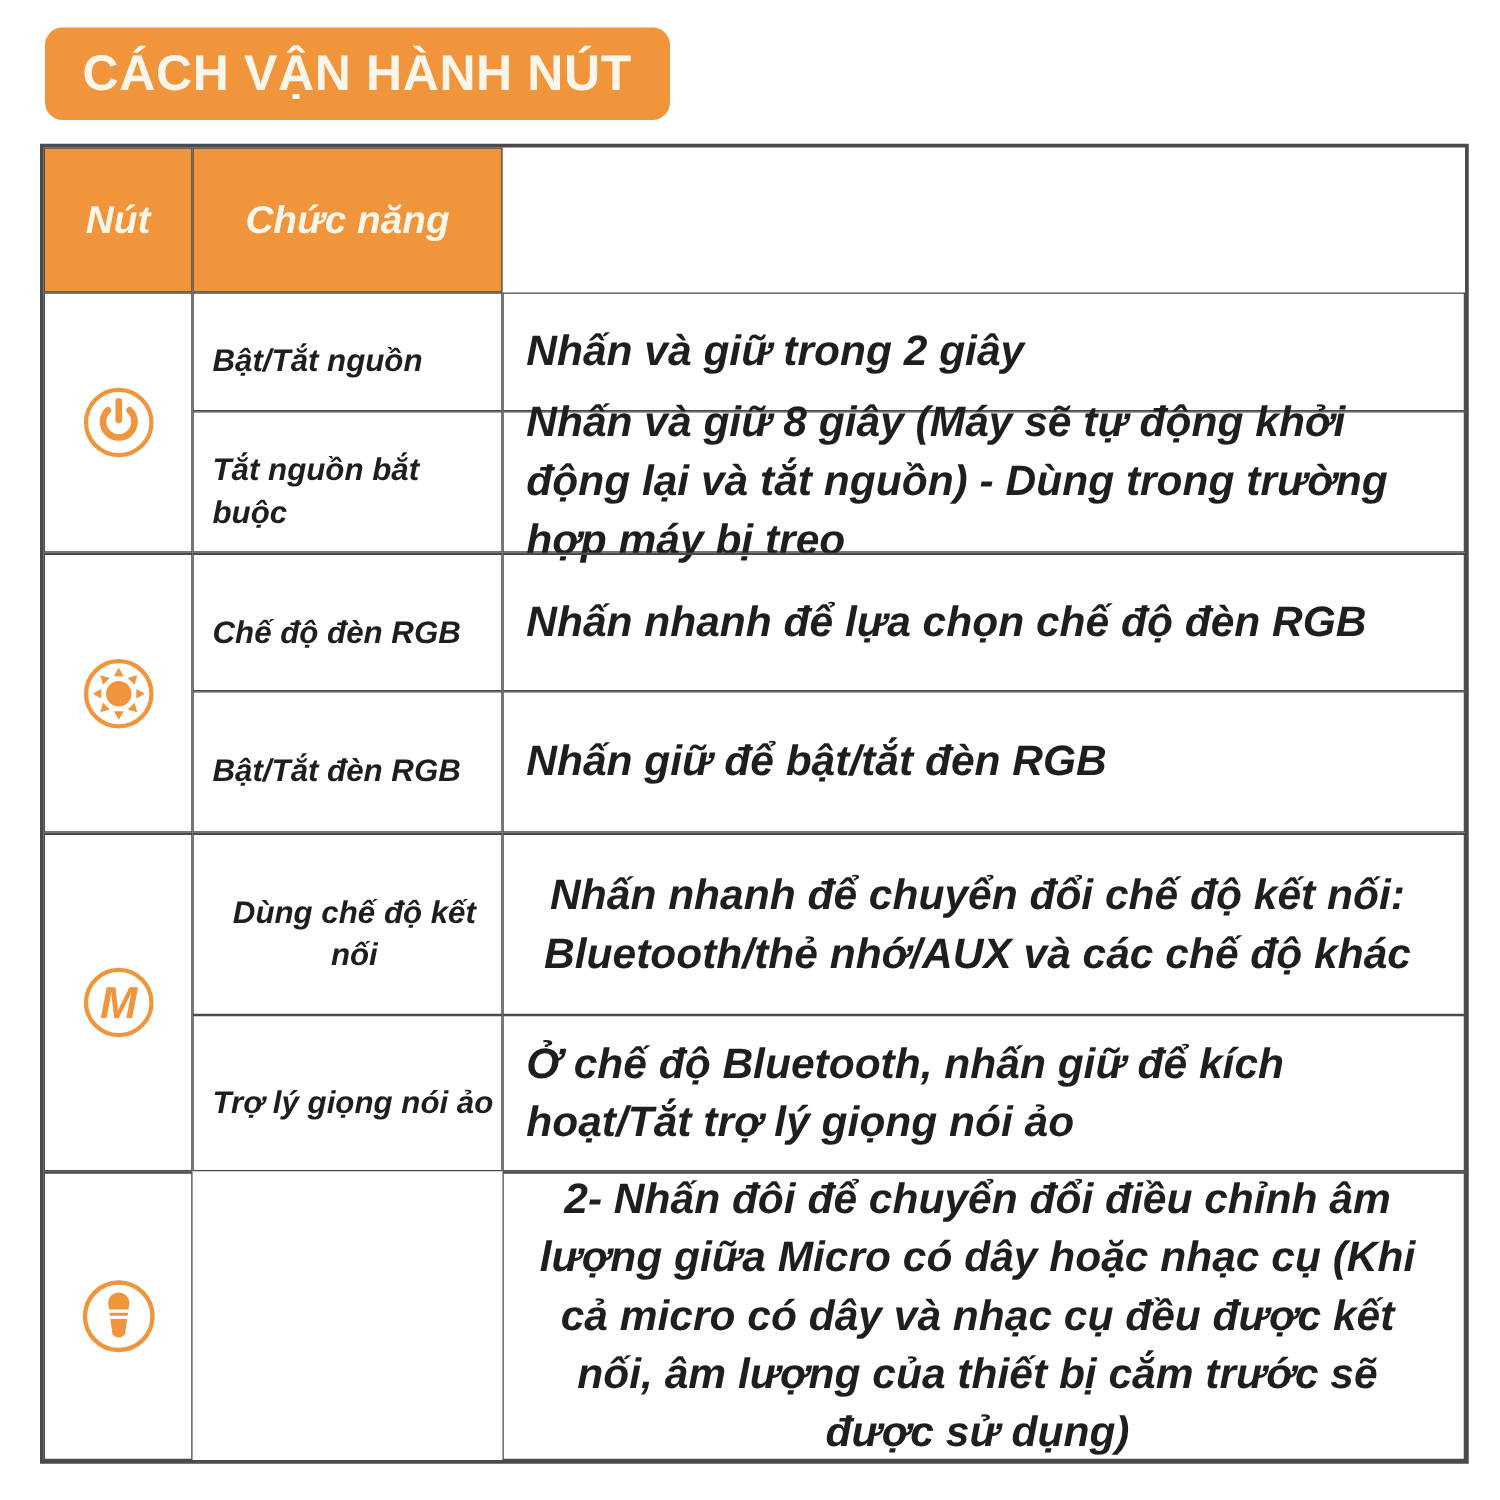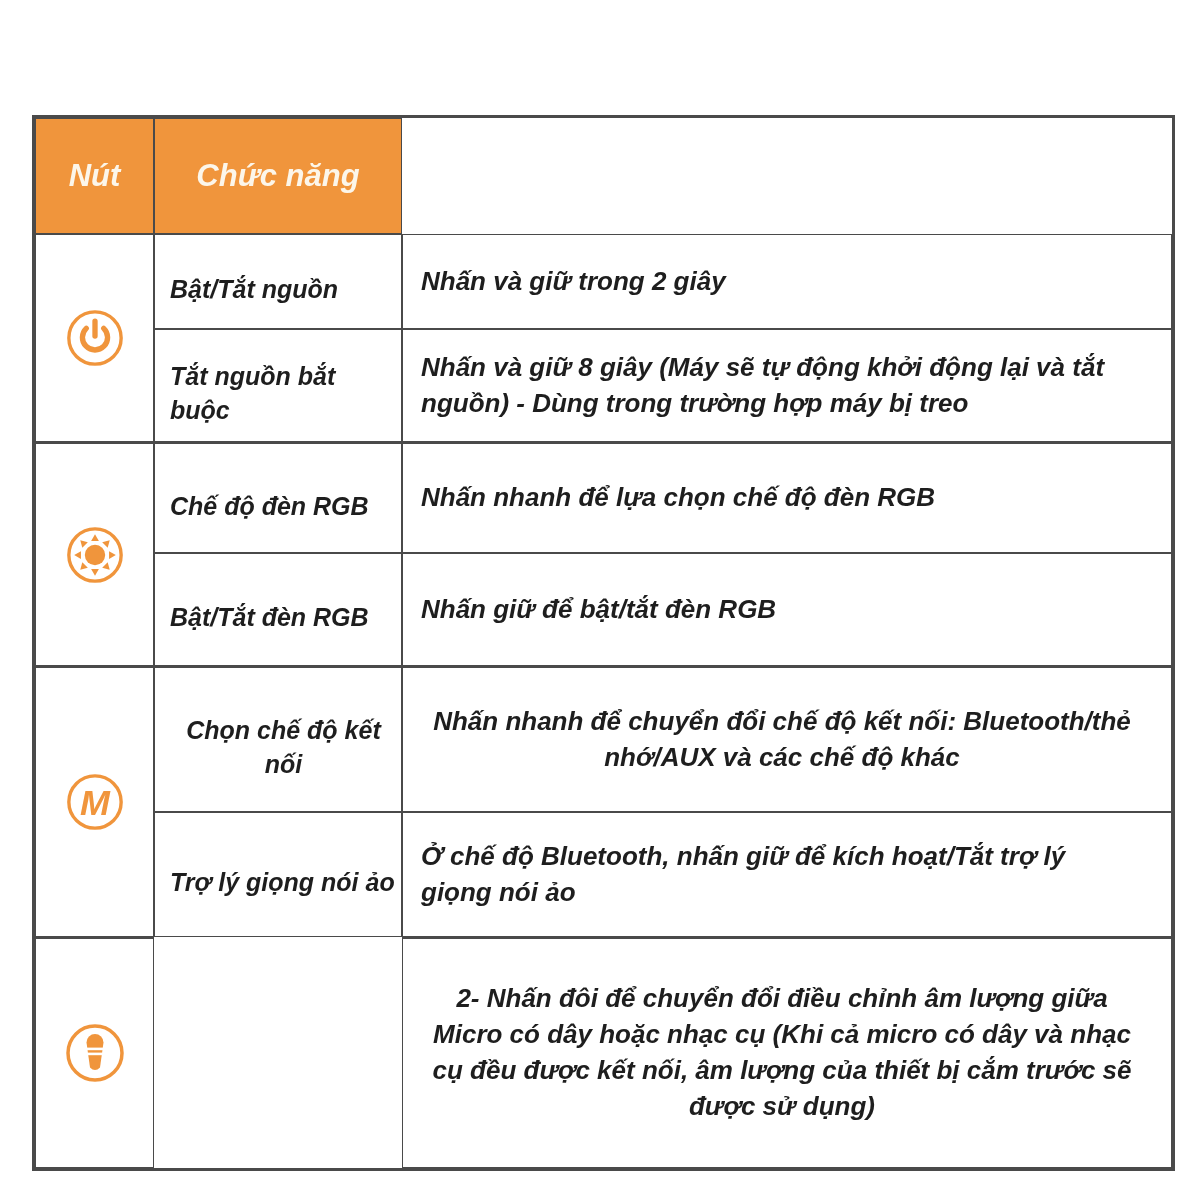--- a/index.html
+++ b/index.html
@@ -55,41 +55,44 @@
 
   .icon-cell{justify-content:center;color:var(--accent);}
   .icon-cell svg{display:block;}
 
   .fn{
     padding:25px 4px 8px 15px;
     font-weight:700;font-size:25px;line-height:1.35;
   }
   .op{
     padding:10px 28px 10px 18px;
-    font-weight:700;font-size:26px;line-height:1.38;
+    font-weight:700;font-size:34px;line-height:1.38;
     flex-direction:column;align-items:flex-start;justify-content:center;
   }
   .op p{margin:0;}
   .op p + p{margin-top:3px;}
 
   
   .a-h1{grid-area:1/1/2/2}.a-h2{grid-area:1/2/2/3}.a-h3{grid-area:1/3/2/4}
   .a-i1{grid-area:2/1/4/2}.a-f1{grid-area:2/2/3/3}.a-o1{grid-area:2/3/3/4}
   .a-f2{grid-area:3/2/4/3}.a-o2{grid-area:3/3/4/4}
   .a-i2{grid-area:4/1/6/2}.a-f3{grid-area:4/2/5/3}.a-o3{grid-area:4/3/5/4}
   .a-f4{grid-area:5/2/6/3}.a-o4{grid-area:5/3/6/4}
   .a-i3{grid-area:6/1/8/2}.a-f5{grid-area:6/2/7/3}.a-o5{grid-area:6/3/7/4}
   .a-f6{grid-area:7/2/8/3}.a-o6{grid-area:7/3/8/4}
   .a-i4{grid-area:8/1/9/2}.a-f7{grid-area:8/2/9/3}.a-o7{grid-area:8/3/9/4}
 </style>
 </head>
 <body>
 
 <div class="canvas">
 
+  <div class="title-badge">
+    <span>CÁCH VẬN HÀNH NÚT</span>
+  </div>
 
   <div class="tbl">
 
     <div class="cell th a-h1">Nút</div>
     <div class="cell th a-h2">Chức năng</div>
 
     <div class="cell icon-cell a-i1">
       <svg width="62" height="62" viewBox="0 0 64 64">
         <circle cx="32" cy="32" r="27" fill="none" stroke="currentColor" stroke-width="3.5"></circle>
         <path d="M23 22 a13 13 0 1 0 18 0" fill="none" stroke="currentColor" stroke-width="5.5" stroke-linecap="round"></path>
@@ -129,21 +132,21 @@
     <div class="cell op a-o4">
         <p>Nhấn giữ để bật/tắt đèn RGB</p>
       </div>
 
     <div class="cell icon-cell a-i3 gsep">
       <svg width="62" height="62" viewBox="0 0 64 64">
         <circle cx="32" cy="32" r="27" fill="none" stroke="currentColor" stroke-width="3.5"></circle>
         <text x="32" y="45" text-anchor="middle" font-size="37" font-weight="700" fill="currentColor" font-family="Liberation Sans, DejaVu Sans, sans-serif">M</text>
       </svg>
     </div>
-    <div class="cell fn a-f5 gsep">Chọn chế độ kết nối</div>
+    <div class="cell fn a-f5 gsep">Dùng chế độ kết nối</div>
     <div class="cell op a-o5 gsep">
         <p>Nhấn nhanh để chuyển đổi chế độ kết nối: Bluetooth/thẻ nhớ/AUX và các chế độ khác</p>
       </div>
     <div class="cell fn a-f6">Trợ lý giọng nói ảo</div>
     <div class="cell op a-o6">
         <p>Ở chế độ Bluetooth, nhấn giữ để kích hoạt/Tắt trợ lý giọng nói ảo</p>
       </div>
 
     <div class="cell icon-cell a-i4 gsep">
       <svg width="64" height="64" viewBox="0 0 64 64">

